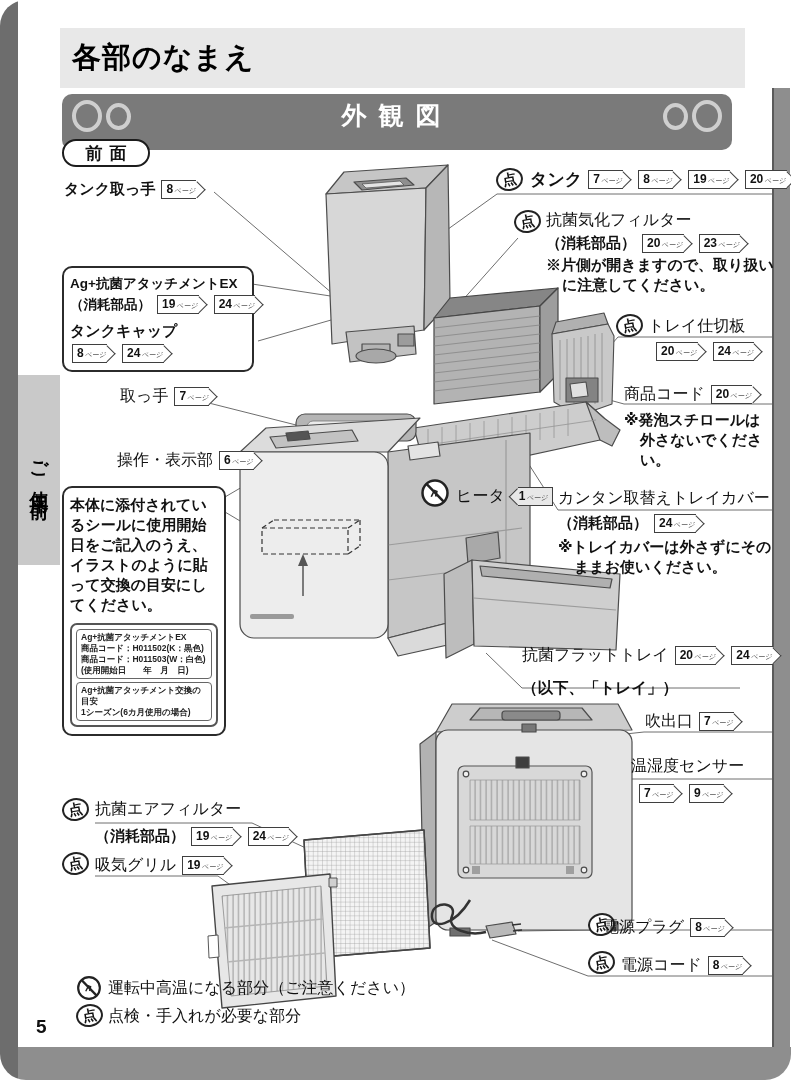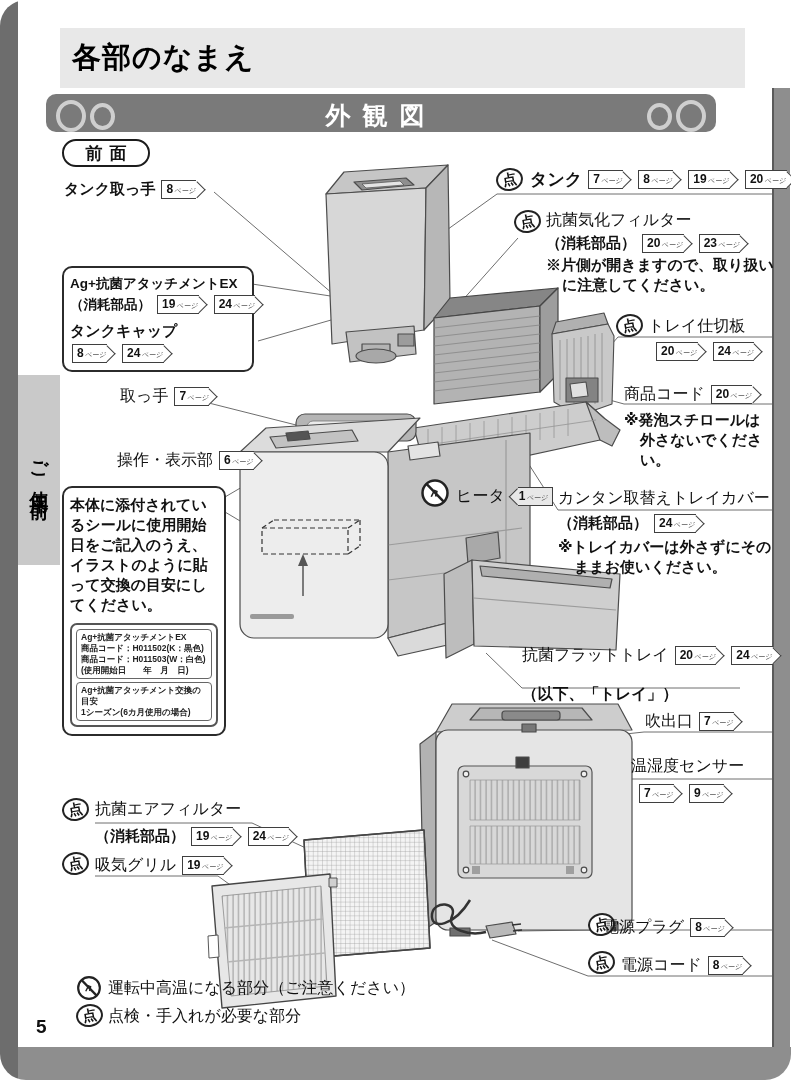--- a/index.html
+++ b/index.html
@@ -6,36 +6,36 @@
   #page{position:relative;width:791px;height:1080px;background:#ffffff;overflow:hidden;
         font-family:"Liberation Sans","DejaVu Sans",sans-serif;color:#111;border-radius:26px;}
   .abs{position:absolute;}
   
   .left-strip{left:0;top:0;width:18px;height:1080px;background:#6d6d6d;}
   .right-band{left:772px;top:88px;width:16px;height:959px;background:#8e8e8e;border-left:2px solid #5a5a5a;}
   .bottom-band{left:18px;top:1047px;width:773px;height:33px;background:#8e8e8e;}
   
   .title-block{left:60px;top:28px;width:685px;height:60px;background:#e8e8e8;display:flex;align-items:center;}
   .title-block h1{margin:0 0 0 12px;font-size:29px;font-weight:900;letter-spacing:1px;color:#000;}
-  .bar{left:46px;top:94px;width:670px;height:38px;background:#7a7a7a;border-radius:10px;}
+  .bar{left:62px;top:94px;width:670px;height:56px;background:#7a7a7a;border-radius:10px;}
   .bar-title{position:absolute;left:0;right:0;top:5px;text-align:center;color:#fff;font-size:25px;
              font-weight:bold;letter-spacing:12px;}
   .ring{position:absolute;border-radius:50%;border:4px solid #cfcfcf;background:transparent;}
   .pill{display:flex;align-items:center;justify-content:center;border:2.5px solid #1c1c1c;border-radius:16px;
         background:#fff;font-weight:bold;font-size:17px;letter-spacing:7px;padding-left:7px;box-sizing:border-box;}
   .side-tab{left:18px;top:375px;width:42px;height:190px;background:#c9c9c9;display:flex;align-items:center;
             justify-content:center;writing-mode:vertical-rl;text-orientation:upright;font-weight:bold;
             font-size:19px;letter-spacing:5px;color:#000;}
   
   .row{display:flex;align-items:center;gap:4px;white-space:nowrap;}
   .t{font-weight:normal;font-size:16px;}
   .t15{font-weight:bold;font-size:15px;}
   .t17{font-weight:bold;font-size:17px;}
   .t135{font-weight:bold;font-size:13.5px;}
-  .sub{font-weight:bold;font-size:15.5px;margin-top:18px;}
+  .sub{font-weight:bold;font-size:15.5px;margin-top:12px;}
   .note{font-weight:600;font-size:15px;line-height:1.32;padding-left:16px;text-indent:-16px;color:#111;}
   
   .badge{position:relative;display:inline-flex;align-items:baseline;height:17px;border:1.5px solid #3f3f3f;
          border-right:none;background:#fff;padding:0 1px 0 4px;margin:0 9px 0 2px;line-height:17px;}
   .badge::after{content:"";position:absolute;right:-6.4px;top:50%;width:11.3px;height:11.3px;
          transform:translateY(-50%) rotate(45deg);background:#fff;border-top:1.5px solid #3f3f3f;
          border-right:1.5px solid #3f3f3f;}
   .badge .bn{font-size:12px;font-weight:bold;position:relative;z-index:1;}
   .badge .bs{font-size:7px;color:#555;position:relative;z-index:1;margin-left:1px;font-style:italic;}
   .badge.left{border:1.5px solid #3f3f3f;border-left:none;padding:0 4px 0 1px;margin:0 2px 0 9px;background:#e8e8e8;}

